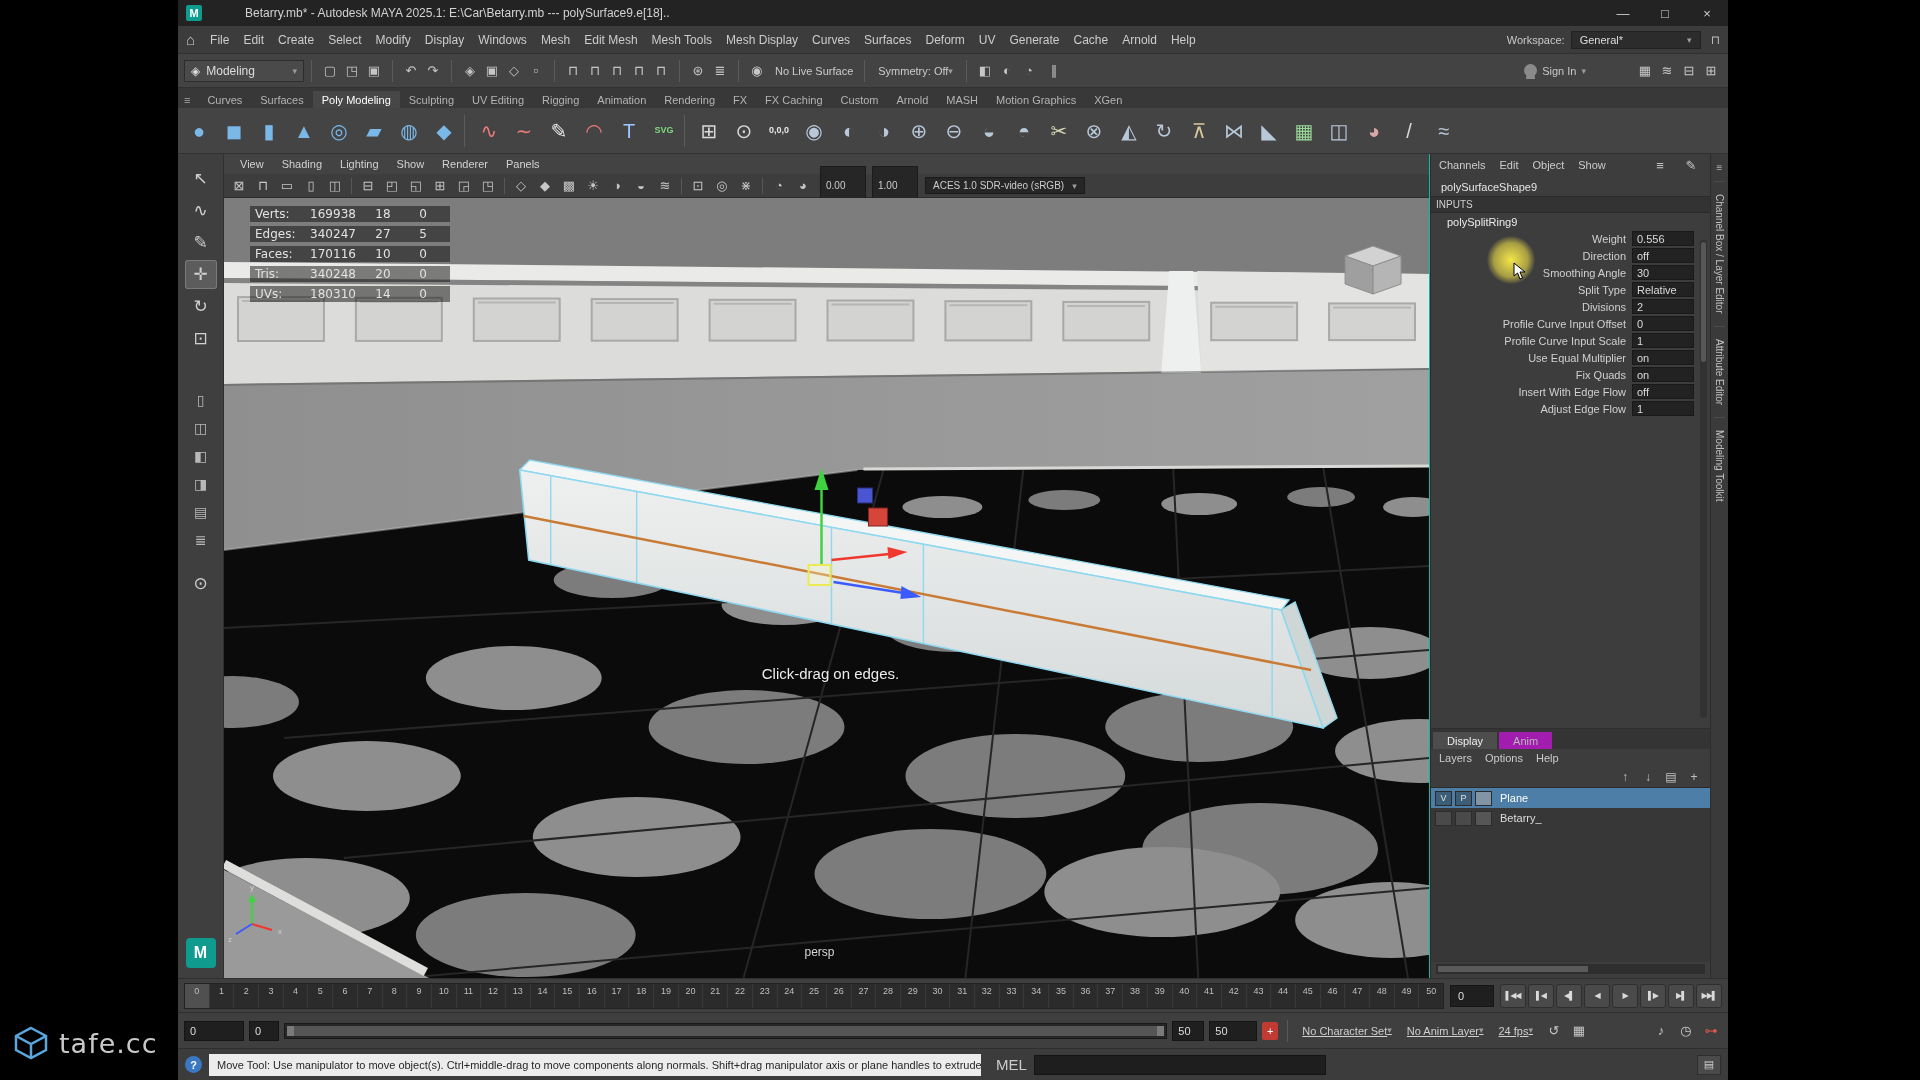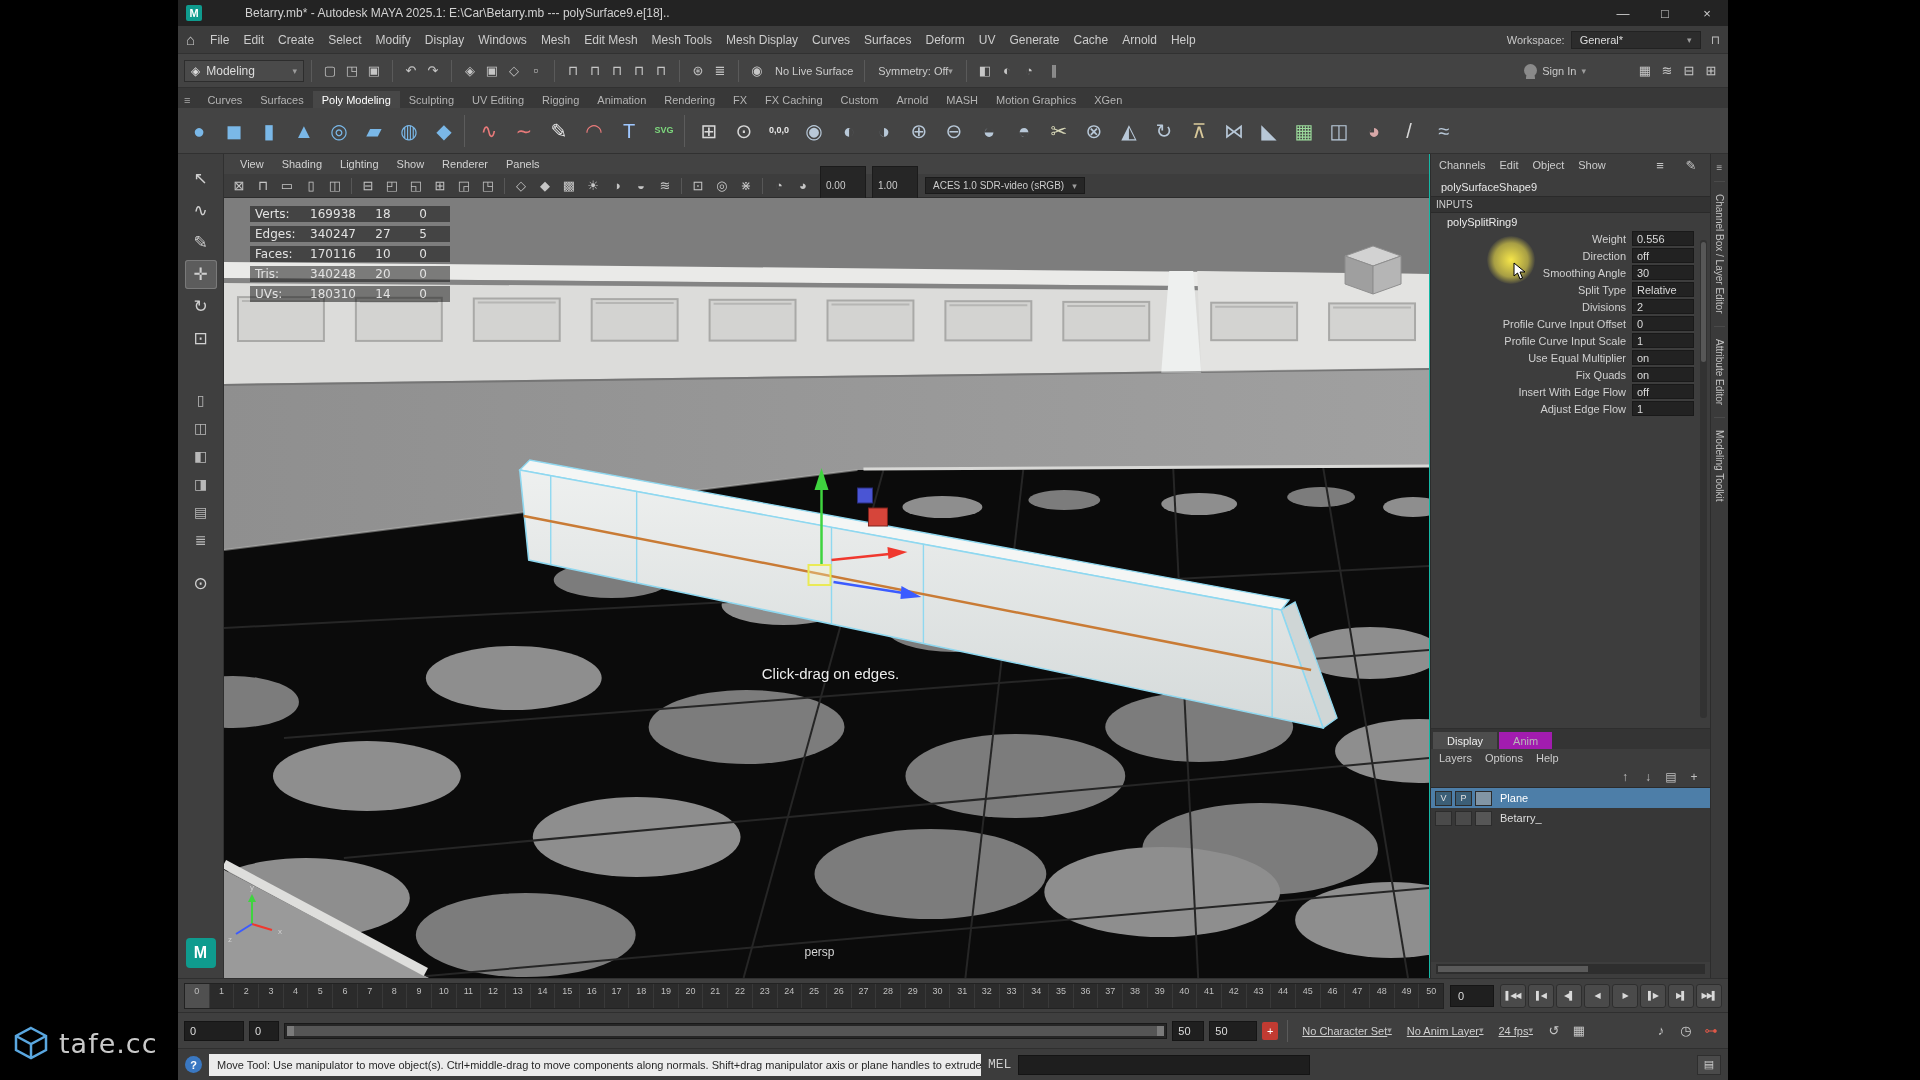--- a/index.html
+++ b/index.html
@@ -196,21 +196,21 @@
   .rr-gap { width:50px; flex:0 0 auto; }
 
   .cmdrow { height:32px; background:#3c3c3c; display:flex; align-items:center; gap:7px;
     padding:0 7px; border-top:1px solid #2f2f2f; flex:0 0 auto; }
   .help-badge { width:17px; height:17px; border-radius:50%; background:#3a78c2; color:#fff;
     font-size:11px; font-weight:bold; display:flex; align-items:center; justify-content:center;
     flex:0 0 auto; }
   .help-strip { width:772px; height:22px; background:#ececec; color:#282828; font-size:11px;
     display:flex; align-items:center; padding:0 8px; white-space:nowrap; overflow:hidden;
     flex:0 0 auto; }
-  .mel-label { color:#cccccc; font-size:13px; flex:0 0 auto;font-family:Liberation Mono, monospace; }
+  .mel-label { color:#cccccc; font-size:15px; margin-left:8px; flex:0 0 auto; }
   .cmd-input { width:292px; height:20px; background:#1e1e1e; border:1px solid #141414;
     color:#ddd; font-size:11px; padding:0 4px; flex:0 0 auto; }
   .cmd-right { margin-left:auto; width:24px; height:20px; background:#4a4a4a;
     border:1px solid #2e2e2e; display:flex; align-items:center; justify-content:center;
     font-size:11px; color:#ccc; flex:0 0 auto; }
 
   .caret { font-size:9px; color:#9c9c9c; }
 
   .watermark { position:absolute; left:12px; top:1026px; display:flex; align-items:center; gap:9px; }
   .wm-text { color:#c9c9c9; font-size:27px; letter-spacing:1px; font-family:"DejaVu Sans",sans-serif; }

